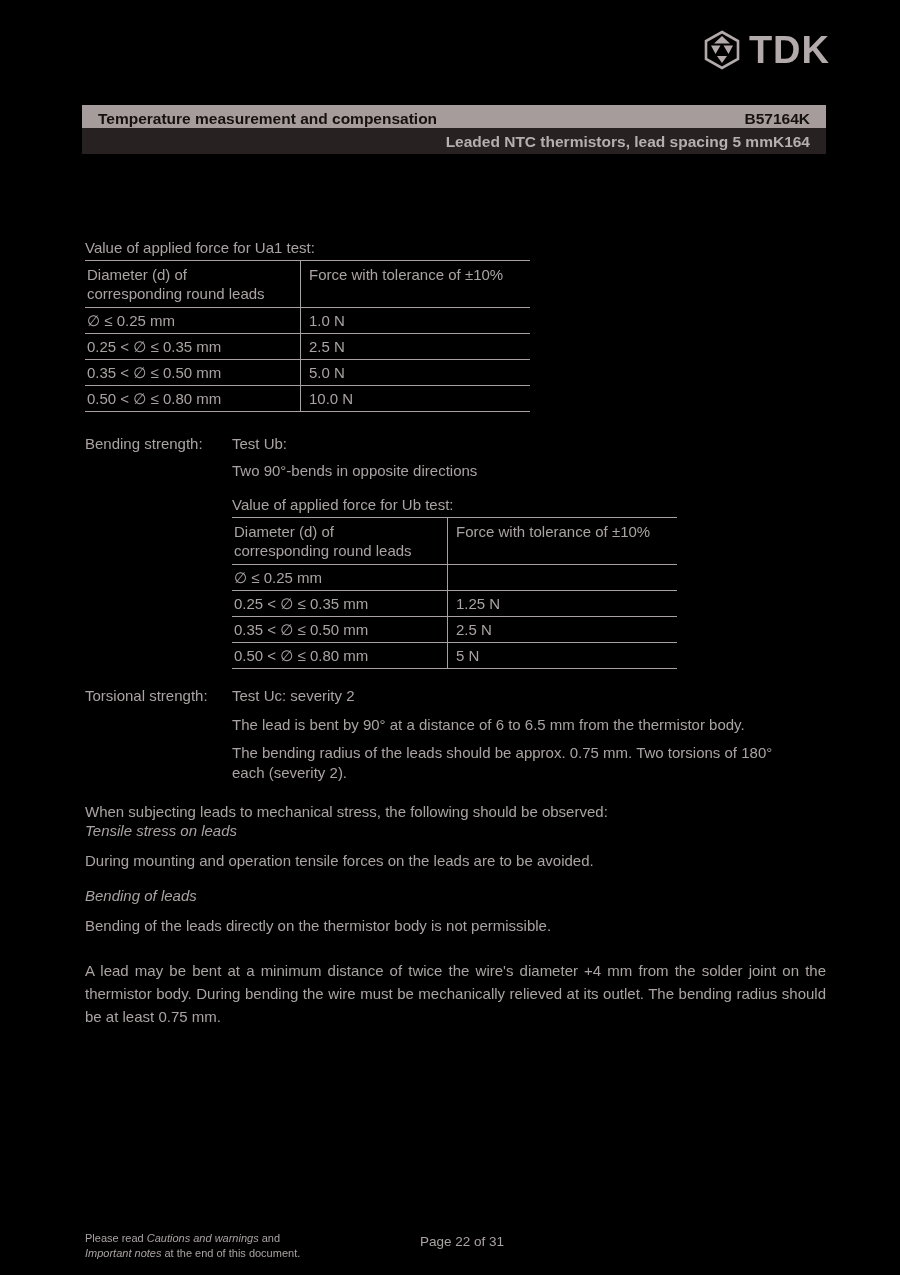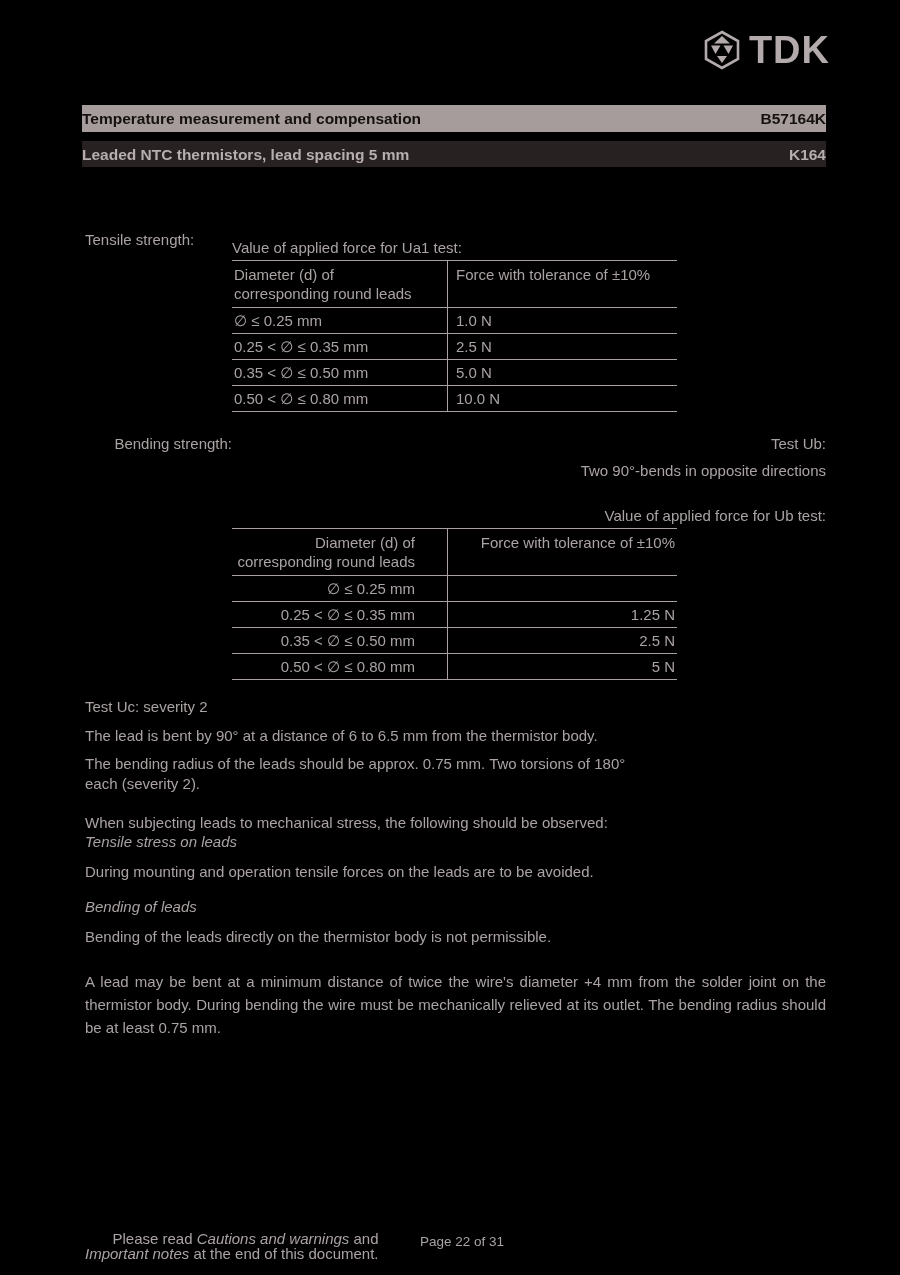--- a/index.html
+++ b/index.html
@@ -13,50 +13,50 @@
   body{
     width:900px;height:1275px;position:relative;overflow:hidden;
     font-family:"Liberation Sans","DejaVu Sans",sans-serif;
     color:var(--text);font-size:15px;line-height:19px;
   }
   
   .logo{position:absolute;top:30px;right:70px;display:flex;align-items:center;gap:7px;color:var(--logo);}
   .logo .brand{font-size:38px;font-weight:900;letter-spacing:1px;line-height:40px;}
   
   .bar{position:absolute;left:82px;width:744px;display:flex;justify-content:space-between;align-items:center;
-       font-weight:bold;font-size:15.5px;padding:0 0;}
+       font-weight:bold;font-size:15.5px;padding:0 16px;}
   .bar1{top:105px;height:27px;background:var(--bar1-bg);color:var(--bar1-text);}
-  .bar2{top:141px;height:26px;background:var(--bar2-bg);color:var(--bar2-text);}
+  .bar2{top:128px;height:26px;background:var(--bar2-bg);color:var(--bar2-text);justify-content:flex-end;}
   
   .content{position:absolute;left:85px;top:230px;width:741px;}
   .srow{display:flex;}
   .srow .label{width:147px;flex:none;}
   .srow .col{flex:1;max-width:594px;}
   .caption{margin-top:8px;}
   
   .tbl{margin-top:3px;width:445px;border-top:1px solid var(--rule);}
   .trow{display:flex;border-bottom:1px solid var(--rule);}
   .c1{width:216px;flex:none;border-right:1px solid var(--rule);padding:3px 32px 3px 2px;}
   .c2{flex:1;padding:3px 2px 3px 8px;}
   .thead .c1,.thead .c2{padding-top:4px;padding-bottom:4px;}
   
-  .sec-bending{margin-top:22px;text-align:right;}
+  .sec-bending{margin-top:22px;}
   .sec-bending .note{margin-top:8px;}
-  .sec-bending .caption{margin-top:26px;}
+  .sec-bending .caption{margin-top:15px;}
   .sec-torsional{margin-top:17px;}
   .sec-torsional .para1{margin-top:10px;max-width:600px;}
   .sec-torsional .para2{margin-top:9px;line-height:20px;max-width:572px;}
   .p-intro{margin-top:19px;}
   .p-hitalic{margin-top:0;font-style:italic;}
   .p-body{margin-top:11px;}
   .p-h2{margin-top:16px;font-style:italic;}
   .p-body2{margin-top:11px;}
   .p-just{margin-top:24px;text-align:justify;line-height:23px;}
   
-  .footer-note{position:absolute;left:85px;top:1231px;font-size:15px;line-height:15px;text-align:right;}
+  .footer-note{position:absolute;left:85px;top:1231px;font-size:11px;line-height:15px;}
   .footer-page{position:absolute;left:420px;top:1232px;font-size:13.5px;}
 </style>
 </head>
 <body>
 
 <div class="logo">
   <span>
     <svg width="40" height="40" viewBox="0 0 40 40" style="color:var(--logo);display:block;">
       <path d="M20 2 L36 11 L36 29 L20 38 L4 29 L4 11 Z" fill="none" stroke="currentColor" stroke-width="2.6"></path>
       <polygon points="20,6 12,13.5 28,13.5" fill="currentColor"></polygon>
@@ -73,21 +73,20 @@
   <span>B57164K</span>
 </div>
 <div class="bar bar2">
   <span>Leaded NTC thermistors, lead spacing 5 mm</span>
   <span>K164</span>
 </div>
 
 <div class="content">
 
   <div class="srow sec-tensile">
-    <div class="label">Tensile strength:</div>
     <div class="col">
       <div class="caption">Value of applied force for Ua1 test:</div>
       <div class="tbl">
         <div class="trow thead">
           <div class="c1">Diameter (d) of corresponding round leads</div>
           <div class="c2">Force with tolerance of ±10%</div>
         </div>
         <div class="trow">
           <div class="c1">∅ ≤ 0.25 mm</div>
           <div class="c2">1.0 N</div>
@@ -132,20 +131,21 @@
         </div>
         <div class="trow">
           <div class="c1">0.50 &lt; ∅ ≤ 0.80 mm</div>
           <div class="c2">5 N</div>
         </div>
       </div>
     </div>
   </div>
 
   <div class="srow sec-torsional">
+    <div class="label">Torsional strength:</div>
     <div class="col">
       <div>Test Uc: severity 2</div>
       <div class="para1">The lead is bent by 90° at a distance of 6 to 6.5 mm from the thermistor body.</div>
       <div class="para2">The bending radius of the leads should be approx. 0.75 mm. Two torsions of 180° each (severity 2).</div>
     </div>
   </div>
 
   <div class="p-intro">When subjecting leads to mechanical stress, the following should be observed:</div>
   <div class="p-hitalic">Tensile stress on leads</div>
   <div class="p-body">During mounting and operation tensile forces on the leads are to be avoided.</div>

